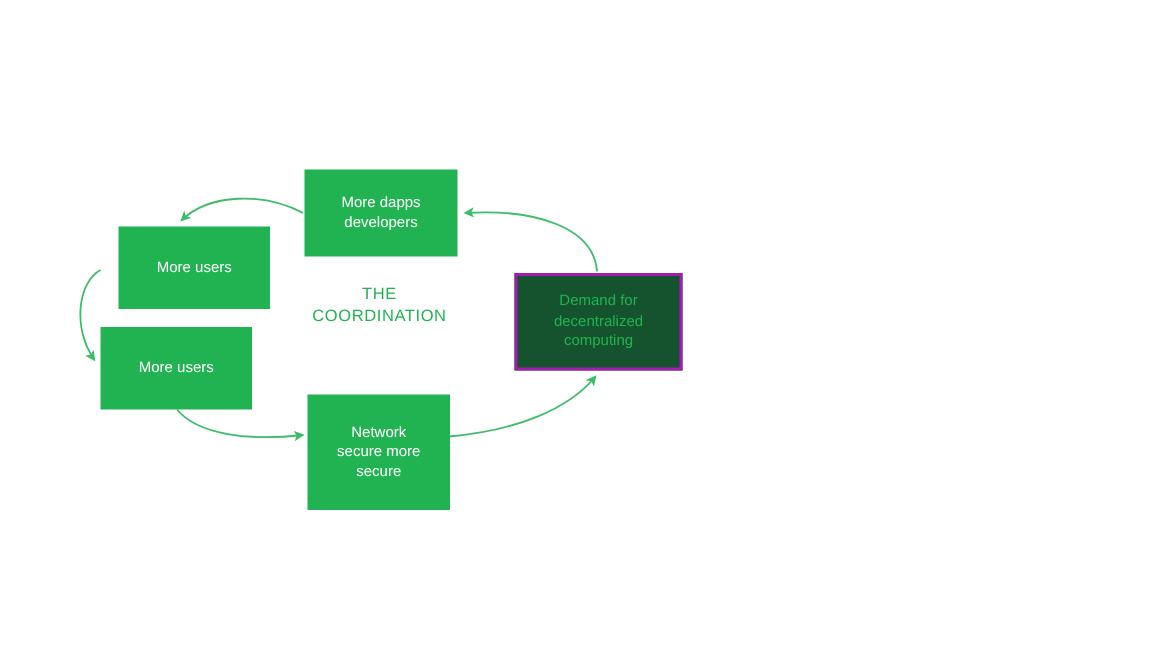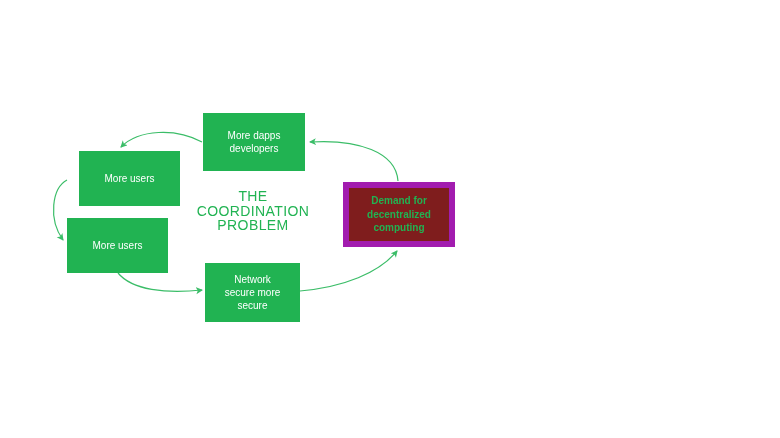--- a/index.html
+++ b/index.html
@@ -33,41 +33,41 @@
     box-sizing: border-box;
   }
   .node.filled {
     background: #21b352;
     color: #ffffff;
     font-size: 10px;
     line-height: 13px;
     font-weight: 400;
   }
   .node.outlined {
-    background: #7f1d1d;
-    border: 6px solid #a21caf;
+    background: #14532d;
+    border: 2px solid #a21caf;
     color: #21b352;
     font-size: 10px;
     line-height: 13.5px;
-    font-weight: 700;
+    font-weight: 400;
   }
   .node span { display: block; }
   .node-dapps   { left: 203px; top: 113px; width: 102px; height: 58px; }
   .node-users   { left: 79px;  top: 151px; width: 101px; height: 55px; }
   .node-nodes   { left: 67px;  top: 218px; width: 101px; height: 55px; }
-  .node-network { left: 205px; top: 263px; width: 95px;  height: 59px; }
+  .node-network { left: 205px; top: 263px; width: 95px;  height: 77px; }
   .node-demand  { left: 343px; top: 182px; width: 112px; height: 65px; }
   .diagram-title {
     position: absolute;
     left: 193px;
     top: 189px;
     width: 120px;
     text-align: center;
     color: #21b352;
-    font-size: 14px;
+    font-size: 11px;
     line-height: 14.5px;
     letter-spacing: 0.4px;
     font-weight: 400;
   }
   .diagram-title span { display: block; }
 </style>
 </head>
 <body>
 
 <div class="canvas">
@@ -106,16 +106,15 @@
 
   <div class="node outlined node-demand">
     <span>Demand for</span>
     <span>decentralized</span>
     <span>computing</span>
   </div>
 
   <div class="diagram-title">
     <span>THE</span>
     <span>COORDINATION</span>
-    <span>PROBLEM</span>
   </div>
 
 </div>
 
 </body></html>

